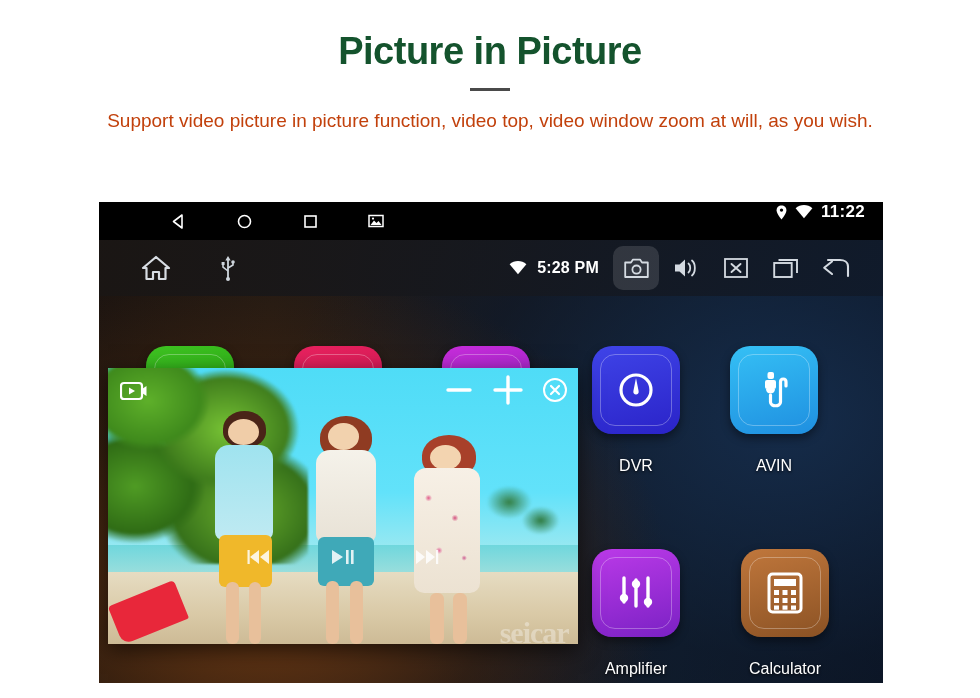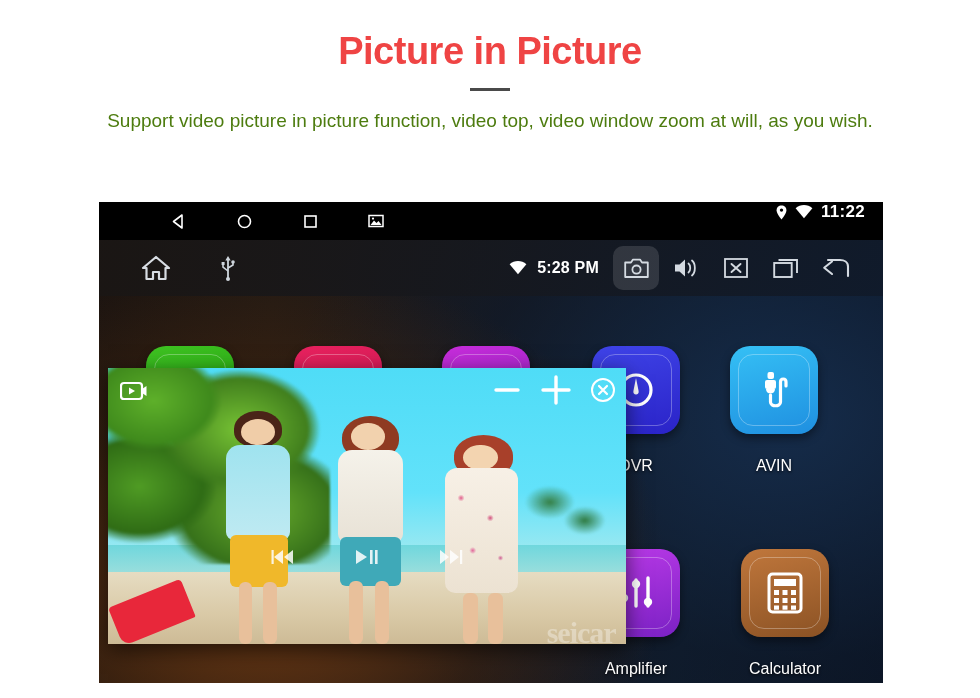--- a/index.html
+++ b/index.html
@@ -14,35 +14,35 @@
   
   .page-header{
     width:980px;
     padding-top:30px;
     text-align:center;
     box-sizing:border-box;
   }
   .page-title{
     font-size:38px;
     font-weight:bold;
-    color:#ef4444;
+    color:#14532d;
     letter-spacing:-0.5px;
     margin:0;
     line-height:1.15;
   }
   .title-divider{
     width:40px;height:3px;
     background:#4a4a4a;
     margin:14px auto 0 auto;
   }
   .page-subtitle{
     margin:16px auto 0 auto;
     width:880px;
     font-size:19px;
-    color:#4d7c0f;
+    color:#c2410c;
     line-height:1.5;
     font-weight:400;
   }
 
   
   .device-screen{
     position:absolute;
     left:99px;top:202px;
     width:784px;height:481px;
     overflow:hidden;
@@ -147,21 +147,20 @@
 
   
   .pip-window{
     position:absolute;
     left:9px;top:166px;
     width:470px;height:276px;
     z-index:4;
     overflow:hidden;
     box-shadow:0 6px 20px rgba(0,0,0,.6);
     background:#d946ef;
-    padding-left:48px;
   }
   .pip-video{position:absolute;inset:0;overflow:hidden;}
   
   .v-sky{position:absolute;inset:0;background:linear-gradient(180deg,#4fdcf7 0%,#62e2fa 45%,#9fe9f0 68%,#cfe7e0 100%);}
   
   .v-sea{position:absolute;left:0;right:0;top:64%;height:13%;background:linear-gradient(180deg,#6fd7dd 0%,#a5e0dc 100%);}
   
   .v-sand{position:absolute;left:0;right:0;bottom:0;height:26%;background:linear-gradient(180deg,#e6dcc2 0%,#d9c9a6 60%,#cdbb96 100%);}
   
   .v-tree{

